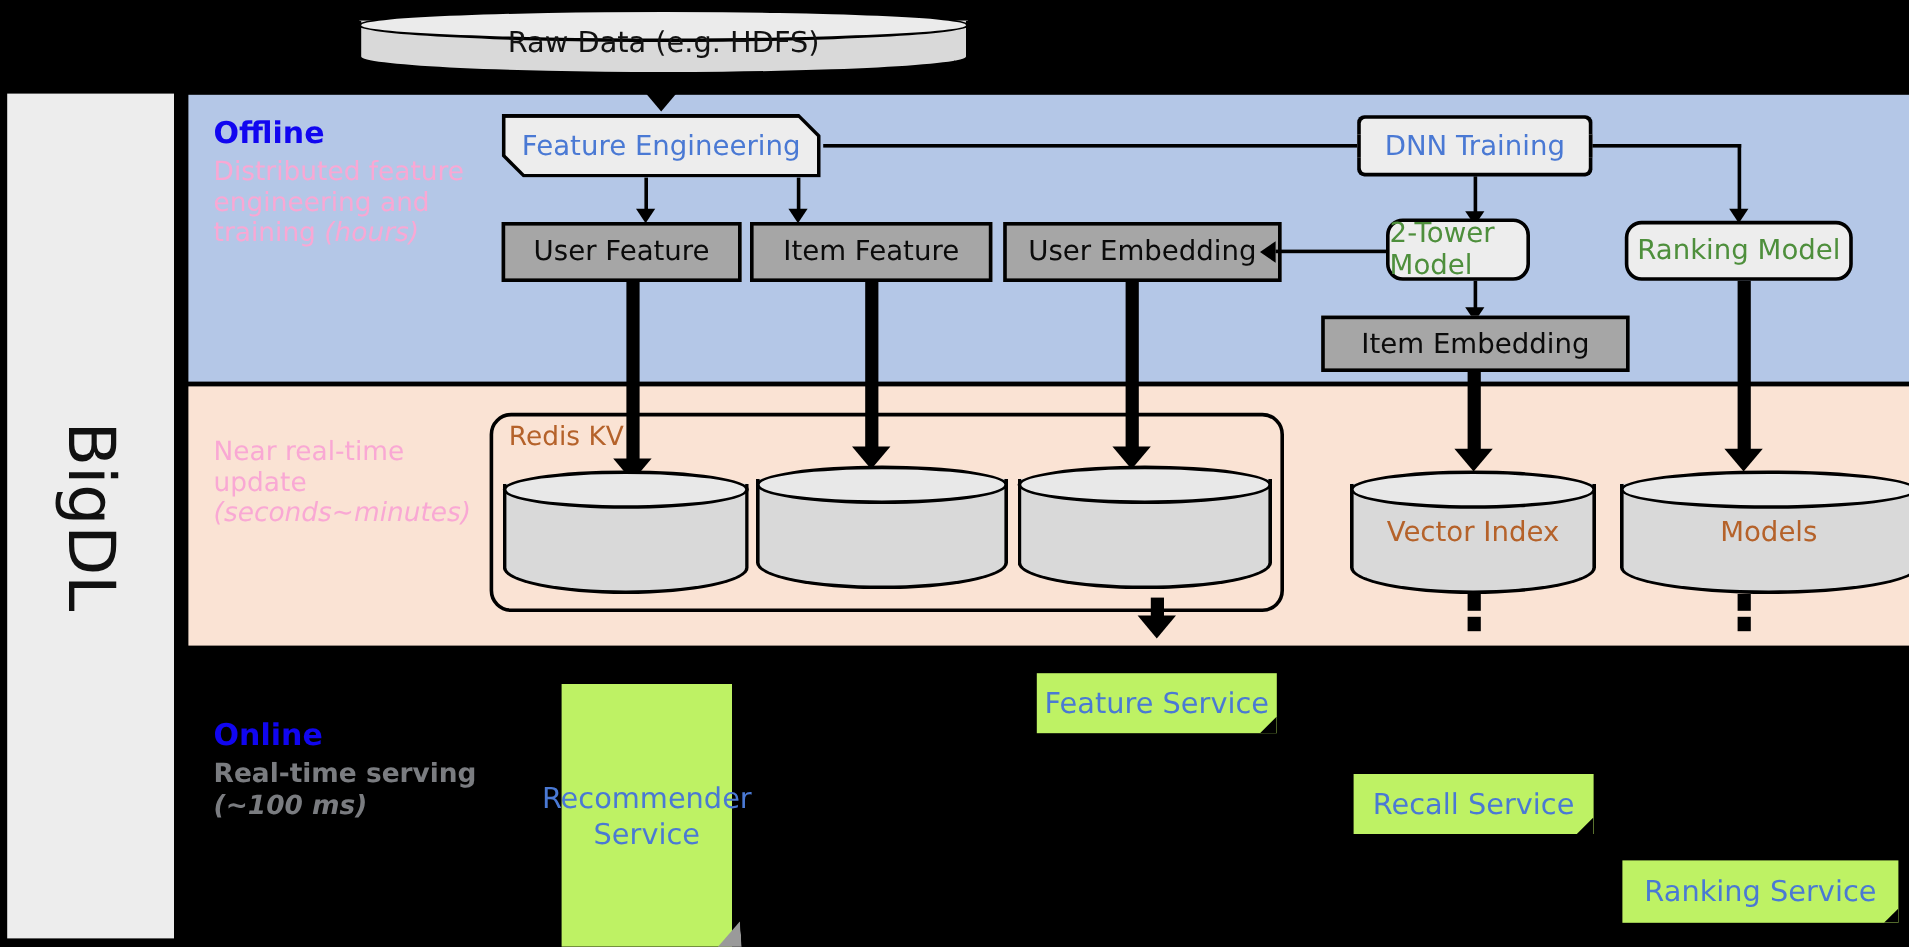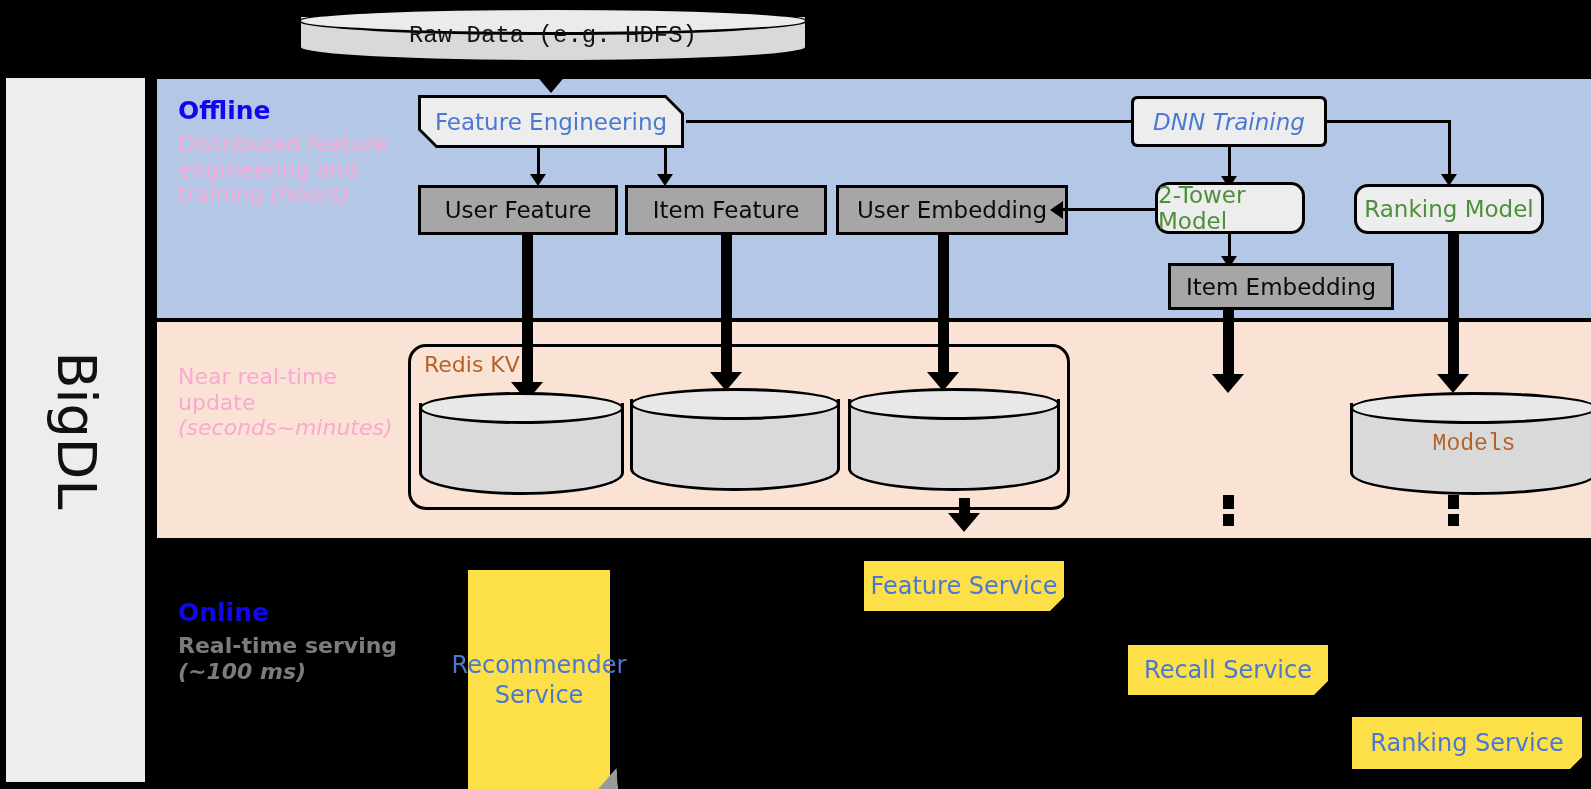--- a/index.html
+++ b/index.html
@@ -45,21 +45,21 @@
   .clipwrap>.inner{position:absolute;inset:3px;background:#ededed;display:flex;
       align-items:center;justify-content:center;font-size:23px;
       clip-path:polygon(0 0,calc(100% - 16px) 0,100% 16px,100% 100%,16px 100%,0 calc(100% - 16px));}
 
   
   .brk{background:#000;}
   .brk>.inner{position:absolute;inset:3px;background:#ededed;display:flex;
       align-items:center;justify-content:center;font-size:23px;}
 
   
-  .cyl{position:absolute;font-family:Liberation Mono, monospace;}
+  .cyl{position:absolute;}
   .cyl .body{position:absolute;left:0;right:0;top:11px;bottom:0;background:#d9d9d9;
       border-left:3px solid #000;border-right:3px solid #000;
       border-bottom-left-radius:50% 22px;border-bottom-right-radius:50% 22px;
       border-bottom:3px solid #000;}
   .cyl .top{position:absolute;left:0;right:0;top:0;height:26px;background:#e8e8e8;
       border:3px solid #000;border-radius:50%;}
   .cyl .lbl{position:absolute;inset:0;display:flex;align-items:center;
       justify-content:center;font-size:23px;z-index:3;}
 
   
@@ -82,21 +82,21 @@
   .ahead-right{position:absolute;width:0;height:0;border-top:9px solid transparent;
       border-bottom:9px solid transparent;border-left:13px solid #000;}
   .hline{position:absolute;height:3px;background:#000;}
 
   
   #redis-kv{left:408px;top:344px;width:662px;height:166px;border:3px solid #000;
       border-radius:18px;background:transparent;}
   #redis-kv-label{left:424px;top:352px;font-size:22px;}
 
   
-  .doc{background:#fde047;position:absolute;}
+  .doc{background:#bef264;position:absolute;}
   .doc .txt{position:absolute;inset:0;display:flex;align-items:center;
       justify-content:center;text-align:center;font-size:24px;color:#4a79d4;line-height:1.25;}
   .doc .fold{position:absolute;right:0;bottom:0;width:14px;height:14px;
       background:#000;clip-path:polygon(100% 0,100% 100%,0 100%);}
   .doc .fold2{position:absolute;right:0;bottom:0;width:12px;height:12px;
       background:#000;clip-path:polygon(100% 0,100% 100%,0 100%);}
 
   #recommender-service{left:468px;top:570px;width:142px;height:219px;}
   #recommender-service .bigfold{position:absolute;right:-8px;bottom:-16px;width:36px;height:36px;
       background:#9a9a9a;clip-path:polygon(100% 0,100% 100%,0 100%);
@@ -143,21 +143,21 @@
 
   <div class="hline" style="left:686px;top:120px;width:466px;"></div>
   <div class="ahead-right" style="left:1150px;top:113px;"></div>
 
   <div class="vline thin abs" style="left:537px;top:148px;height:30px;"></div>
   <div class="ahead-thin abs" style="left:530px;top:174px;"></div>
 
   <div class="vline thin abs" style="left:664px;top:148px;height:30px;"></div>
   <div class="ahead-thin abs" style="left:657px;top:174px;"></div>
 
-  <div class="abs brk" id="dnn-box" style="left:1131px;top:96px;width:196px;height:51px;border-radius:6px;font-style:italic;">
+  <div class="abs brk" id="dnn-box" style="left:1131px;top:96px;width:196px;height:51px;border-radius:6px;">
     <div class="inner" style="border-radius:4px;">
       <span class="blue-t">DNN Training</span>
     </div>
   </div>
 
   <div class="abs" style="left:1131px;top:112px;width:12px;height:19px;background:#ededed;border-left:3px solid #000;box-sizing:border-box;"></div>
   <div class="abs" style="left:1315px;top:112px;width:12px;height:19px;background:#ededed;border-right:3px solid #000;box-sizing:border-box;"></div>
 
   <div class="vline thin abs" style="left:1228px;top:147px;height:35px;"></div>
   <div class="ahead-thin abs" style="left:1221px;top:176px;"></div>
@@ -172,32 +172,32 @@
   <div class="abs gbox" style="left:625px;top:185px;width:202px;height:50px;">
     <span>Item Feature</span>
   </div>
   <div class="abs gbox" style="left:836px;top:185px;width:232px;height:50px;">
     <span>User Embedding</span>
   </div>
 
   <div class="hline" style="left:1063px;top:208px;width:92px;"></div>
   <div class="ahead-left" style="left:1050px;top:201px;"></div>
 
-  <div class="abs lbox rbox" style="left:1155px;top:182px;width:150px;height:52px;">
+  <div class="abs lbox rbox" style="left:1155px;top:182px;width:120px;height:52px;">
     <span class="green-t">2-Tower Model</span>
   </div>
 
   <div class="vline thin abs" style="left:1228px;top:234px;height:28px;"></div>
   <div class="ahead-thin abs" style="left:1221px;top:256px;"></div>
 
   <div class="abs lbox rbox" style="left:1354px;top:184px;width:190px;height:50px;">
     <span class="green-t">Ranking Model</span>
   </div>
 
-  <div class="abs gbox" style="left:1168px;top:263px;width:226px;height:47px;">
+  <div class="abs gbox" style="left:1101px;top:263px;width:257px;height:47px;">
     <span>Item Embedding</span>
   </div>
 
   <div class="vline thick abs" style="left:522px;top:235px;height:155px;"></div>
   <div class="ahead-thick abs" style="left:511px;top:382px;"></div>
 
   <div class="vline thick abs" style="left:721px;top:235px;height:145px;"></div>
   <div class="ahead-thick abs" style="left:710px;top:372px;"></div>
 
   <div class="vline thick abs" style="left:938px;top:235px;height:145px;"></div>
@@ -222,20 +222,25 @@
   </div>
   <div class="cyl" style="left:630px;top:388px;width:210px;height:103px;">
     <div class="body"></div>
     <div class="top"></div>
   </div>
   <div class="cyl" style="left:848px;top:388px;width:212px;height:103px;">
     <div class="body"></div>
     <div class="top"></div>
   </div>
 
+  <div class="cyl" style="left:1125px;top:392px;width:205px;height:103px;">
+    <div class="body"></div>
+    <div class="top"></div>
+    <div class="lbl brown-t">Vector Index</div>
+  </div>
   <div class="cyl" style="left:1350px;top:392px;width:248px;height:103px;">
     <div class="body"></div>
     <div class="top"></div>
     <div class="lbl brown-t">Models</div>
   </div>
 
   <div class="stub abs" style="left:959px;top:498px;height:16px;"></div>
   <div class="ahead-thick abs" style="left:948px;top:513px;"></div>
 
   <div class="stub abs" style="left:1223px;top:495px;height:14px;"></div>

